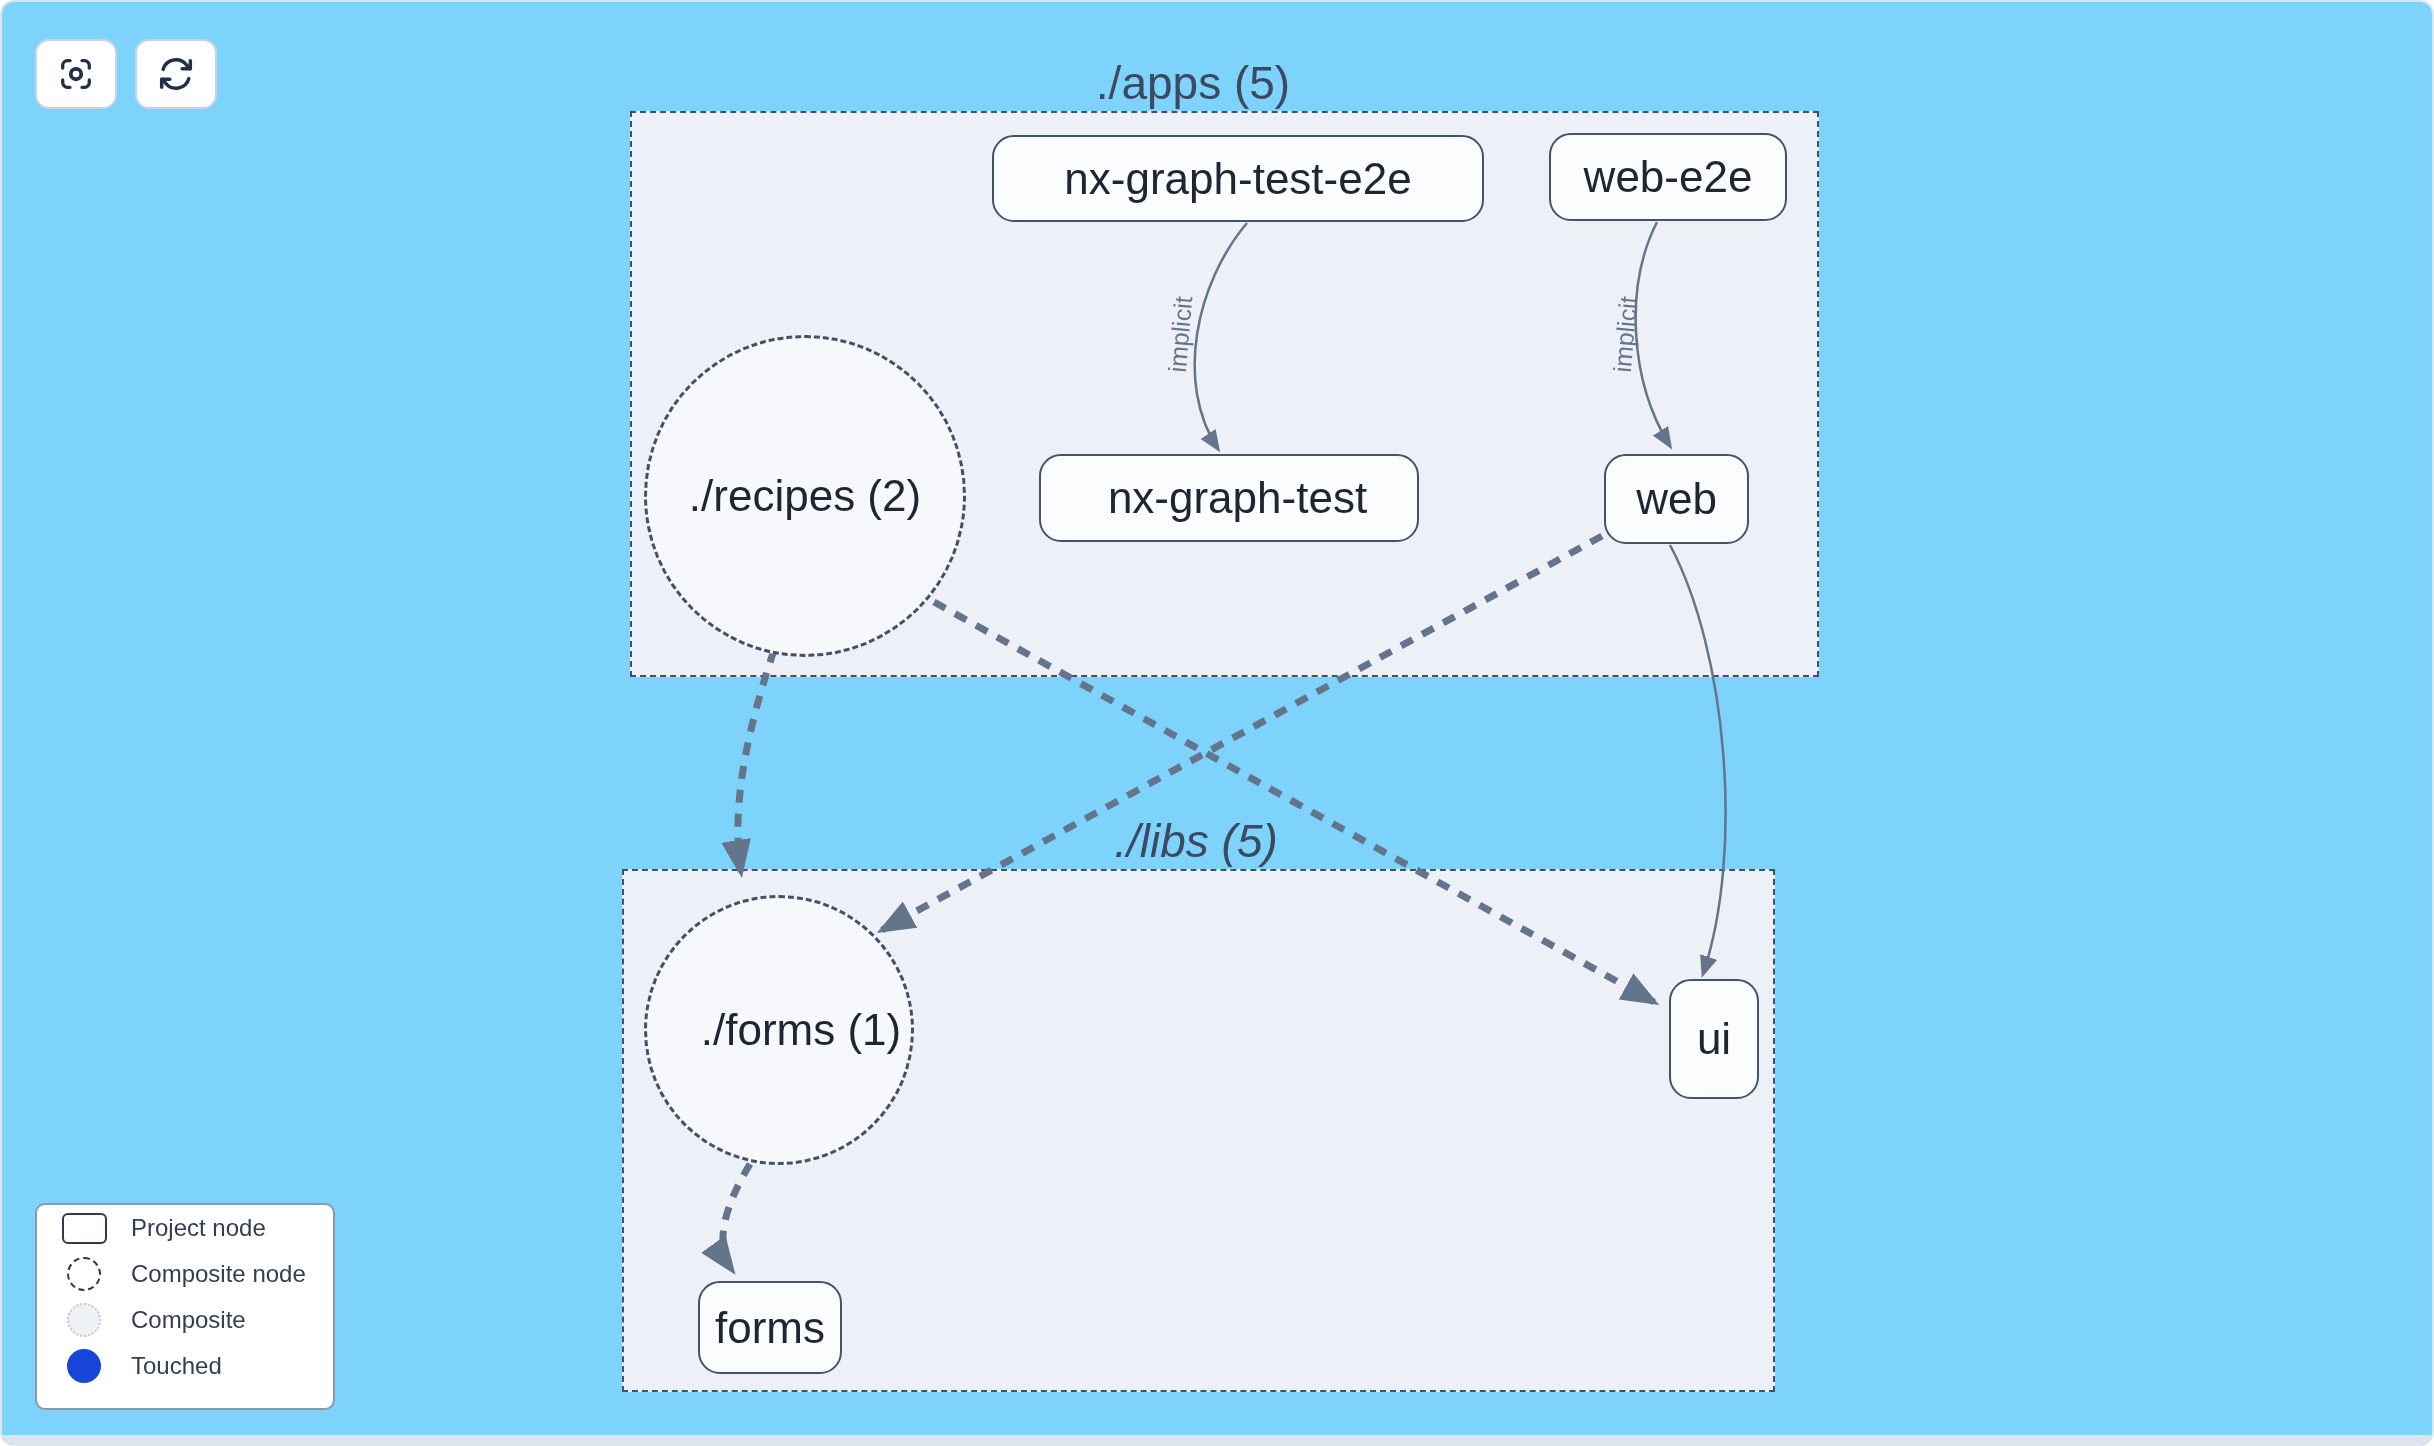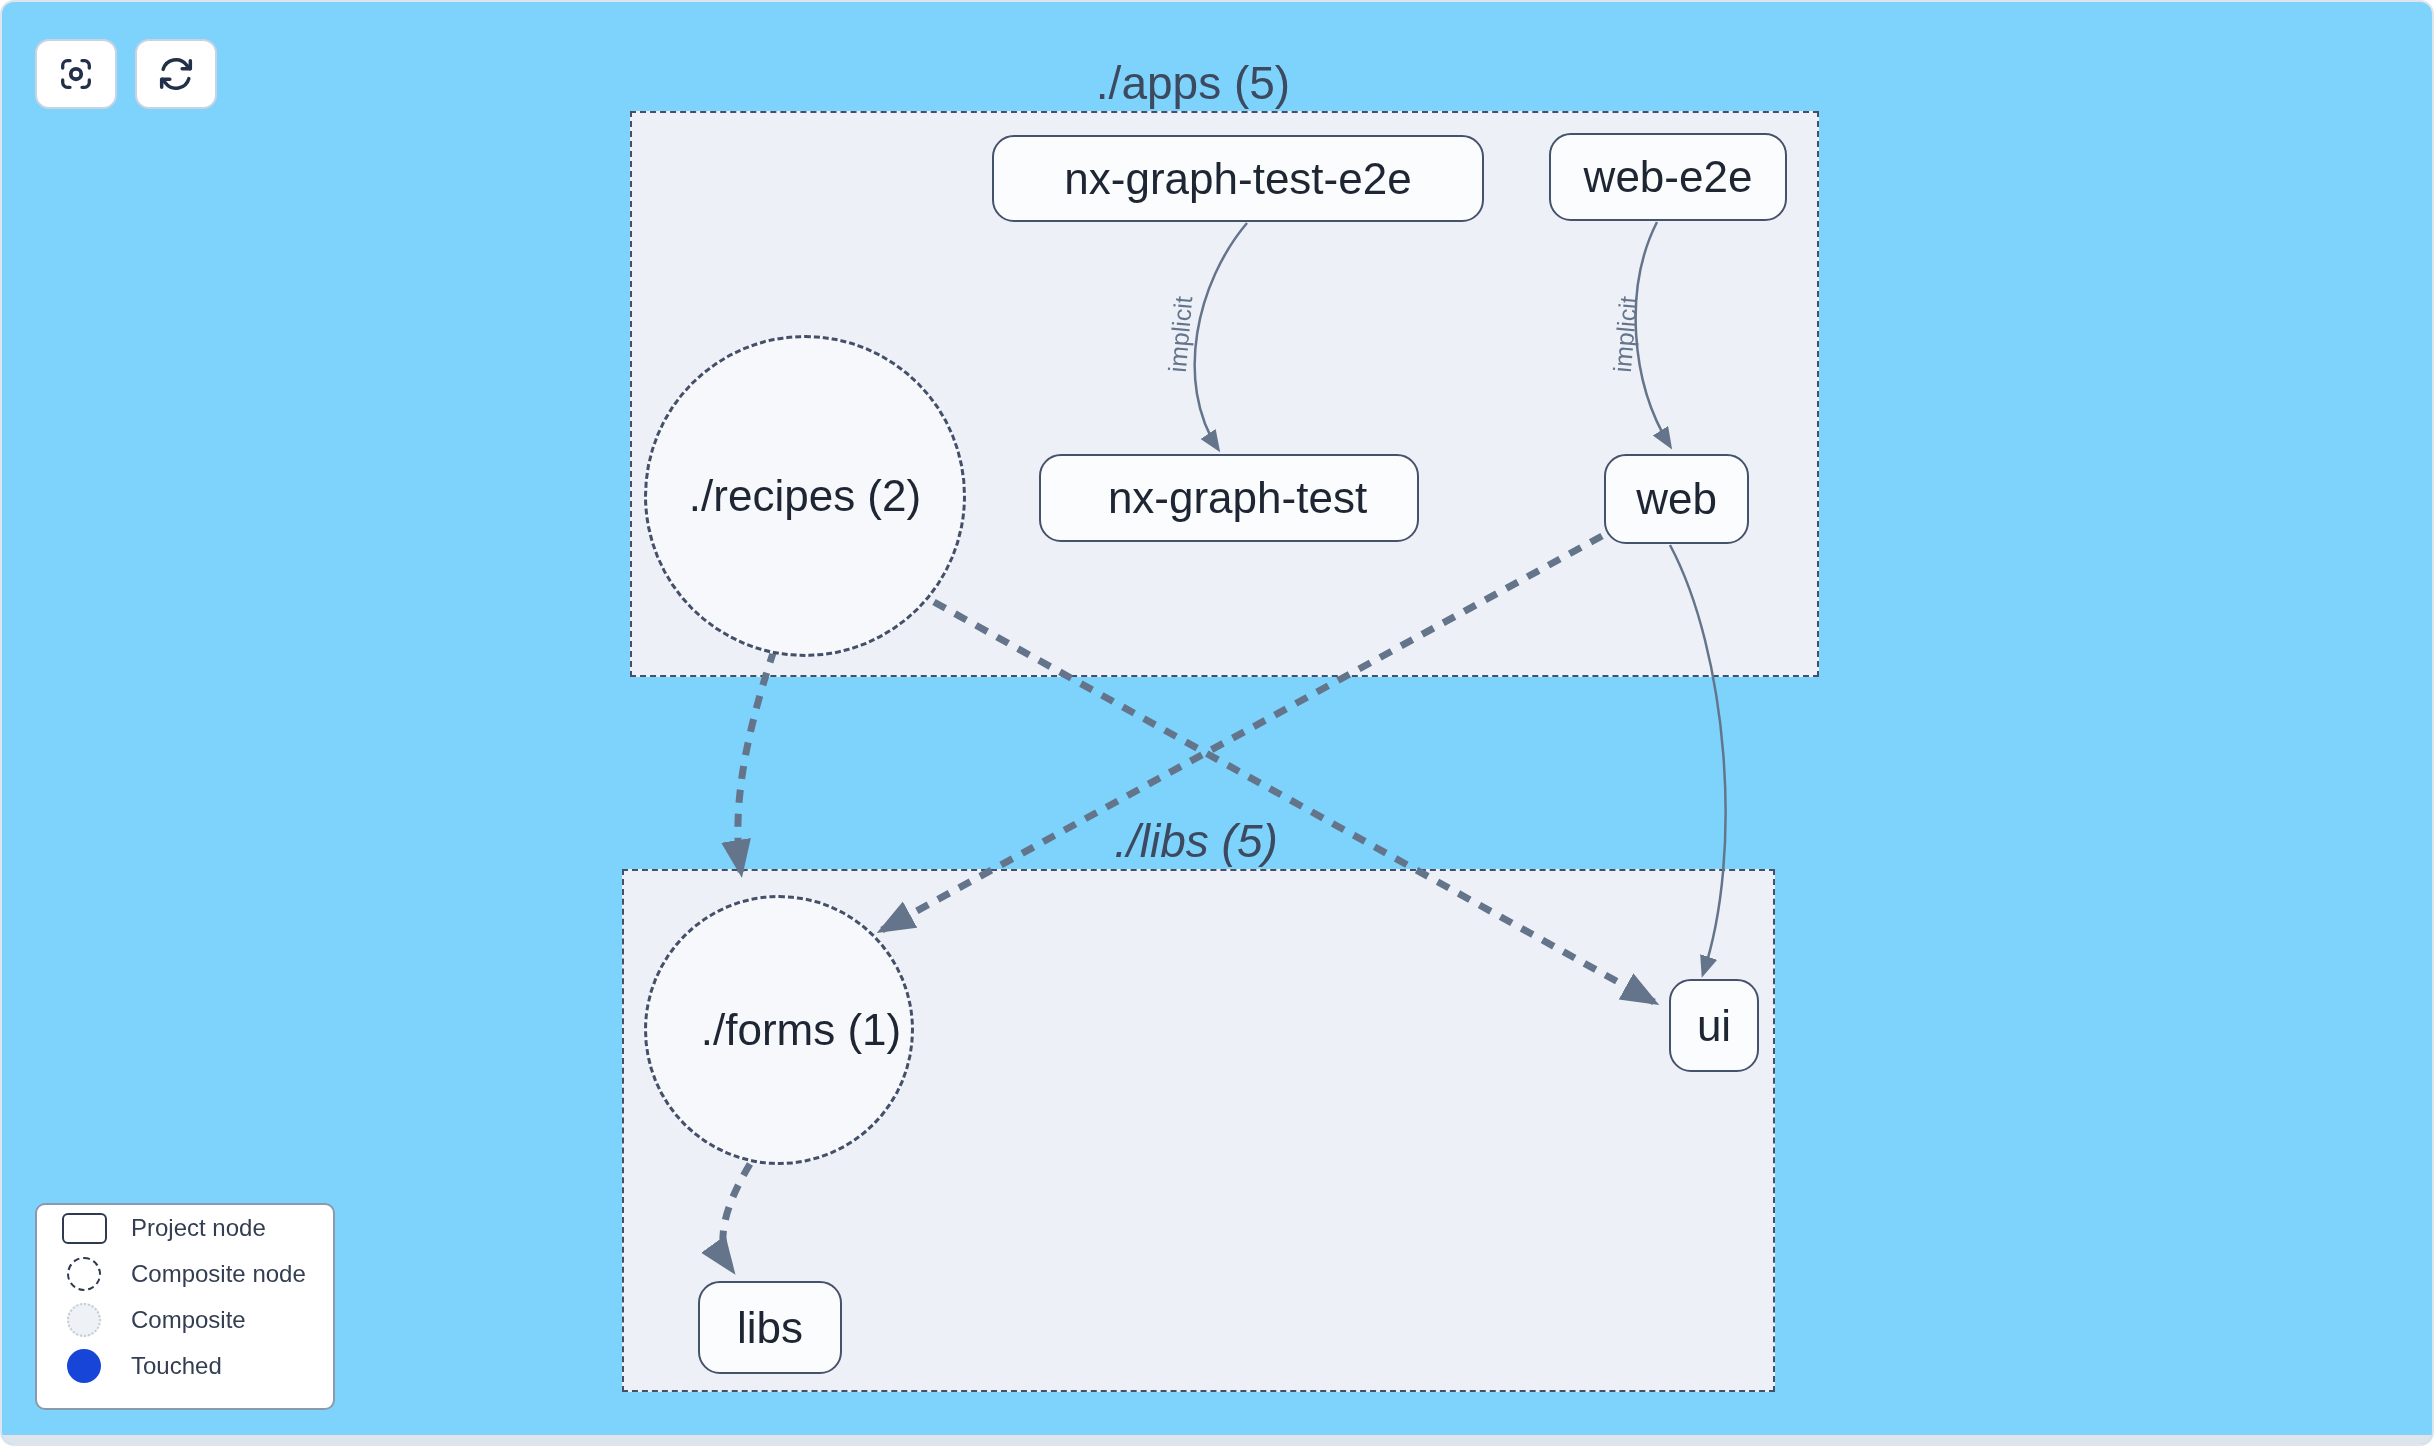--- a/index.html
+++ b/index.html
@@ -45,21 +45,21 @@
   .composite{
     position:absolute;background:#f6f8fb;border:3px dashed #44506a;
     border-radius:50%;display:flex;align-items:center;justify-content:center;
     font-size:44px;color:#1f2633;z-index:3;box-sizing:border-box;cursor:pointer;
     white-space:nowrap;
   }
   .n-nx-graph-test-e2e{left:990px;top:133px;width:492px;height:87px;}
   .n-web-e2e{left:1547px;top:131px;width:238px;height:88px;}
   .n-nx-graph-test{left:1037px;top:452px;width:380px;height:88px;padding-left:17px;}
   .n-web{left:1602px;top:452px;width:145px;height:90px;}
-  .n-ui{left:1667px;top:977px;width:90px;height:93px;}
+  .n-ui{left:1667px;top:977px;width:90px;height:120px;}
   .n-icon{left:696px;top:1279px;width:144px;height:93px;}
   .n-recipes{left:642px;top:333px;width:322px;height:322px;}
   .n-forms{left:642px;top:893px;width:270px;height:270px;padding-left:44px;}
   
   .legend{
     position:absolute;left:33px;top:1201px;width:300px;height:207px;
     background:#fff;border:2px solid #8b99ad;border-radius:10px;z-index:6;
     box-sizing:border-box;padding-top:0;
   }
   .legend-row{display:flex;align-items:center;height:46px;}
@@ -140,21 +140,21 @@
   <div class="node n-web">
     <span>web</span>
   </div>
   <div class="composite n-forms">
     <span>./forms (1)</span>
   </div>
   <div class="node n-ui">
     <span>ui</span>
   </div>
   <div class="node n-icon">
-    <span>libs</span>
+    <span>forms</span>
   </div>
 
   <div class="legend">
     <div class="legend-row">
       <div class="legend-swatch-cell">
           <div class="sw-project"></div>
         </div>
       <div class="legend-label">Project node</div>
     </div>
     <div class="legend-row">

